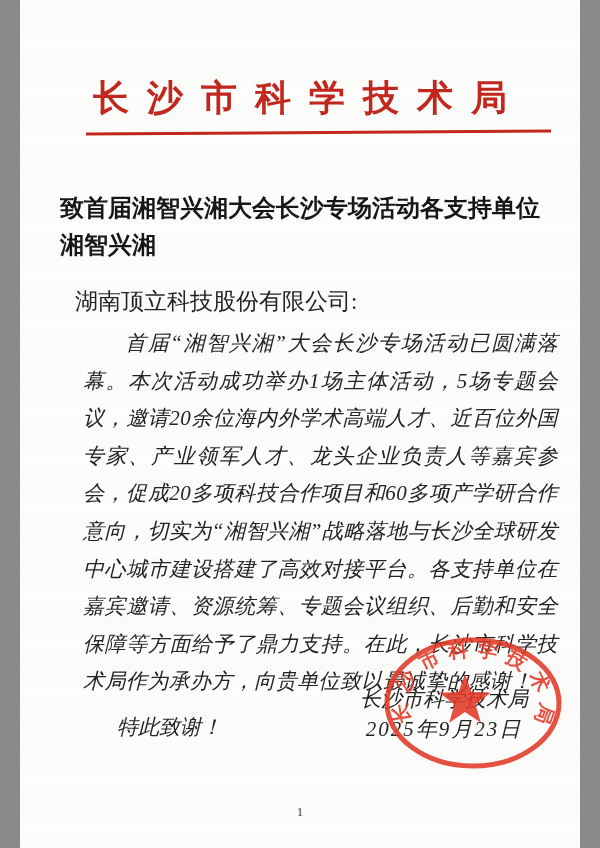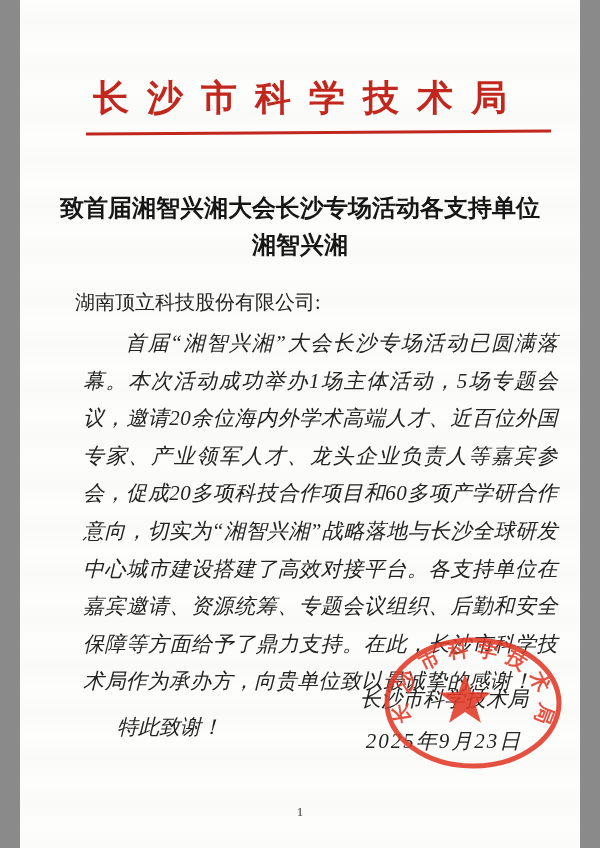--- a/index.html
+++ b/index.html
@@ -37,35 +37,35 @@
   .letterhead-divider{
     position:absolute;
     top:131px;left:66px;
     width:465px;height:3px;
     transform:rotate(-0.4deg);
   }
 
   .letter-title{
     position:absolute;
     top:190px;left:40px;right:40px;
-    text-align:center;
+    text-align:left;
     font-size:24px;
     font-weight:bold;
     color:#161616;
     line-height:37px;
   }
 
   .letter-body{
     position:absolute;
     top:287px;left:55px;
     width:491px;
     color:#232323;
   }
   .salutation{
-    font-size:20px;
+    font-size:23px;
     line-height:30px;
     font-style:normal;
   }
   .para{
     margin:8px;
     font-size:21px;
     line-height:37.6px;
     text-indent:2em;
     text-align:justify;
     font-style:italic;           
@@ -83,21 +83,21 @@
     position:absolute;
     top:684px;
     left:324px;
     width:200px;
     text-align:center;
     color:#232323;
     font-style:italic;
     z-index:2;
   }
   .sign-name{font-size:21px;line-height:30px;white-space:nowrap;}
-  .sign-date{font-size:21px;line-height:30px;margin-top:12px;letter-spacing:2px;white-space:nowrap;}
+  .sign-date{font-size:21px;line-height:30px;margin-top:0;letter-spacing:2px;white-space:nowrap;}
 
   .seal{
     position:absolute;
     left:359px;top:633px;
     width:190px;height:146px;
     z-index:3;
     opacity:0.88;
     pointer-events:none;
   }
 

